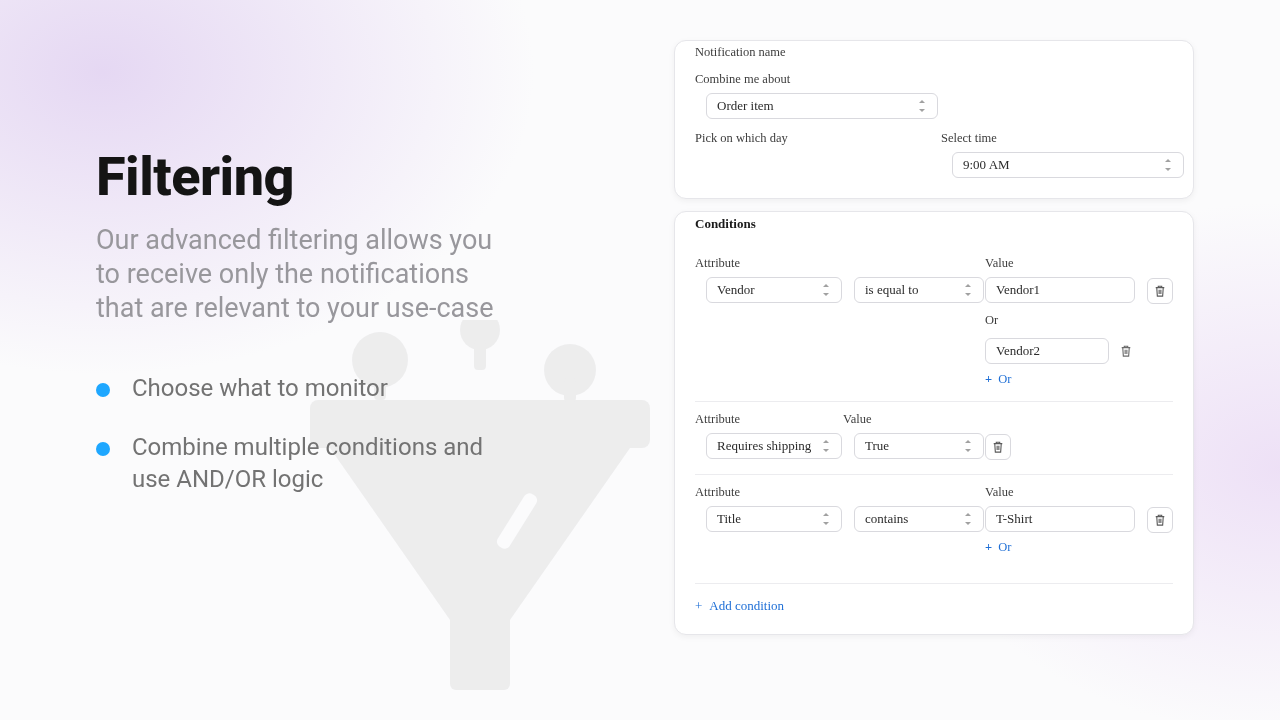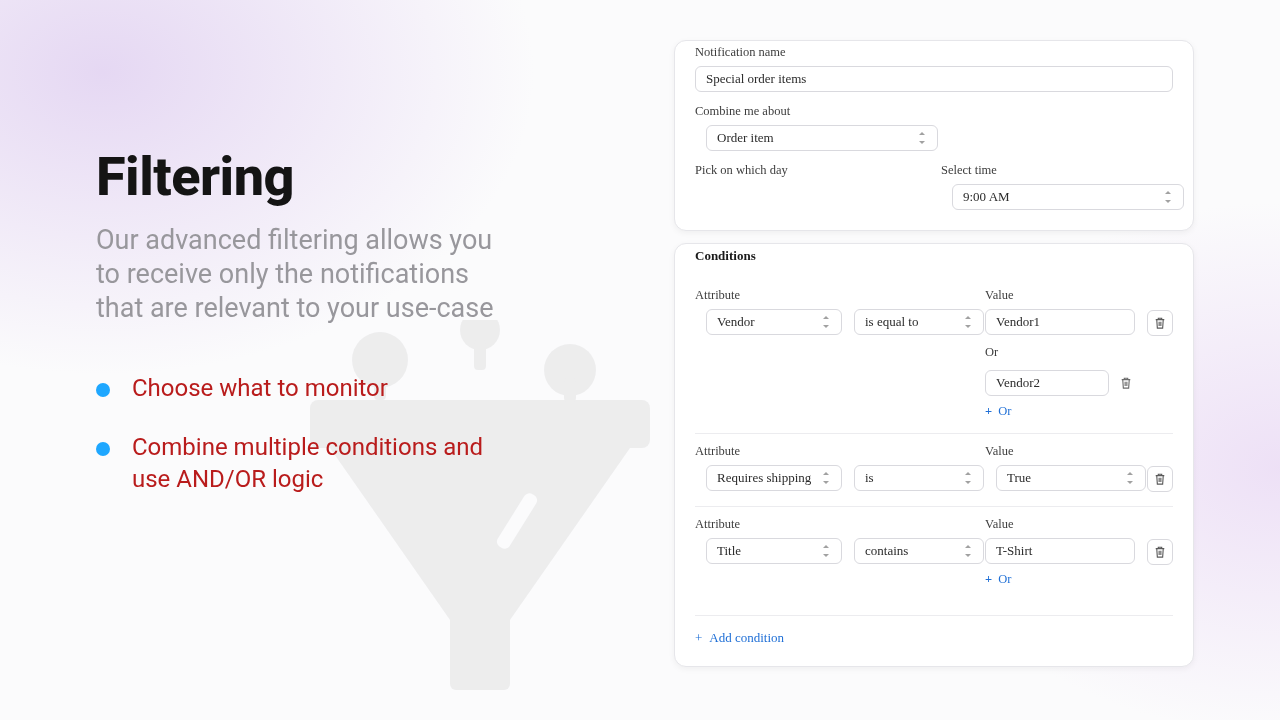--- a/index.html
+++ b/index.html
@@ -35,21 +35,21 @@
     color: #98979c;
     max-width: 420px;
     margin-bottom: 48px;
   }
   .bullets { list-style: none; max-width: 430px; }
   .bullets li {
     display: flex;
     align-items: flex-start;
     gap: 22px;
     font-size: 24px;
-    color: #b91c1c;
+    color: #737373;
     margin-bottom: 28px;
     line-height: 1.3;
   }
   .dot {
     width: 14px; height: 14px; border-radius: 50%;
     background: #1ea7ff;
     margin-top: 10px;
     flex-shrink: 0;
   }
 
@@ -200,23 +200,20 @@
       <span class="dot"></span>
       <span>Combine multiple conditions and use AND/OR logic</span>
     </li>
   </ul>
 </div>
 
 <div class="panel-wrap">
 
   <div class="card">
     <div class="label">Notification name</div>
-    <div class="field">
-      <span>Special order items</span>
-    </div>
 
     <div class="row2">
       <div>
         <div class="label">Combine me about</div>
         <div class="select">
           <span>Order item</span>
           <span class="sel-caret"></span>
         </div>
       </div>
       <div>
@@ -297,27 +294,20 @@
     <div class="cond-block">
       <div class="cond-columns">
         <div>
           <div class="col-head">Attribute</div>
           <div class="select">
             <span>Requires shipping</span>
             <span class="sel-caret"></span>
           </div>
         </div>
         <div>
-          <div class="col-head">&nbsp;</div>
-          <div class="select">
-            <span>is</span>
-            <span class="sel-caret"></span>
-          </div>
-        </div>
-        <div>
           <div class="col-head">Value</div>
           <div class="select">
             <span>True</span>
             <span class="sel-caret"></span>
           </div>
         </div>
         <div>
           <div class="trash-btn">
             <svg class="trash-ic" viewBox="0 0 14 16">
                 <path fill="none" stroke="#5a5a5a" stroke-width="1.3" d="M2 4h10M5 4V2.5h4V4M3.2 4l.7 10h6.2l.7-10M6 6.5v5M8 6.5v5"></path>

